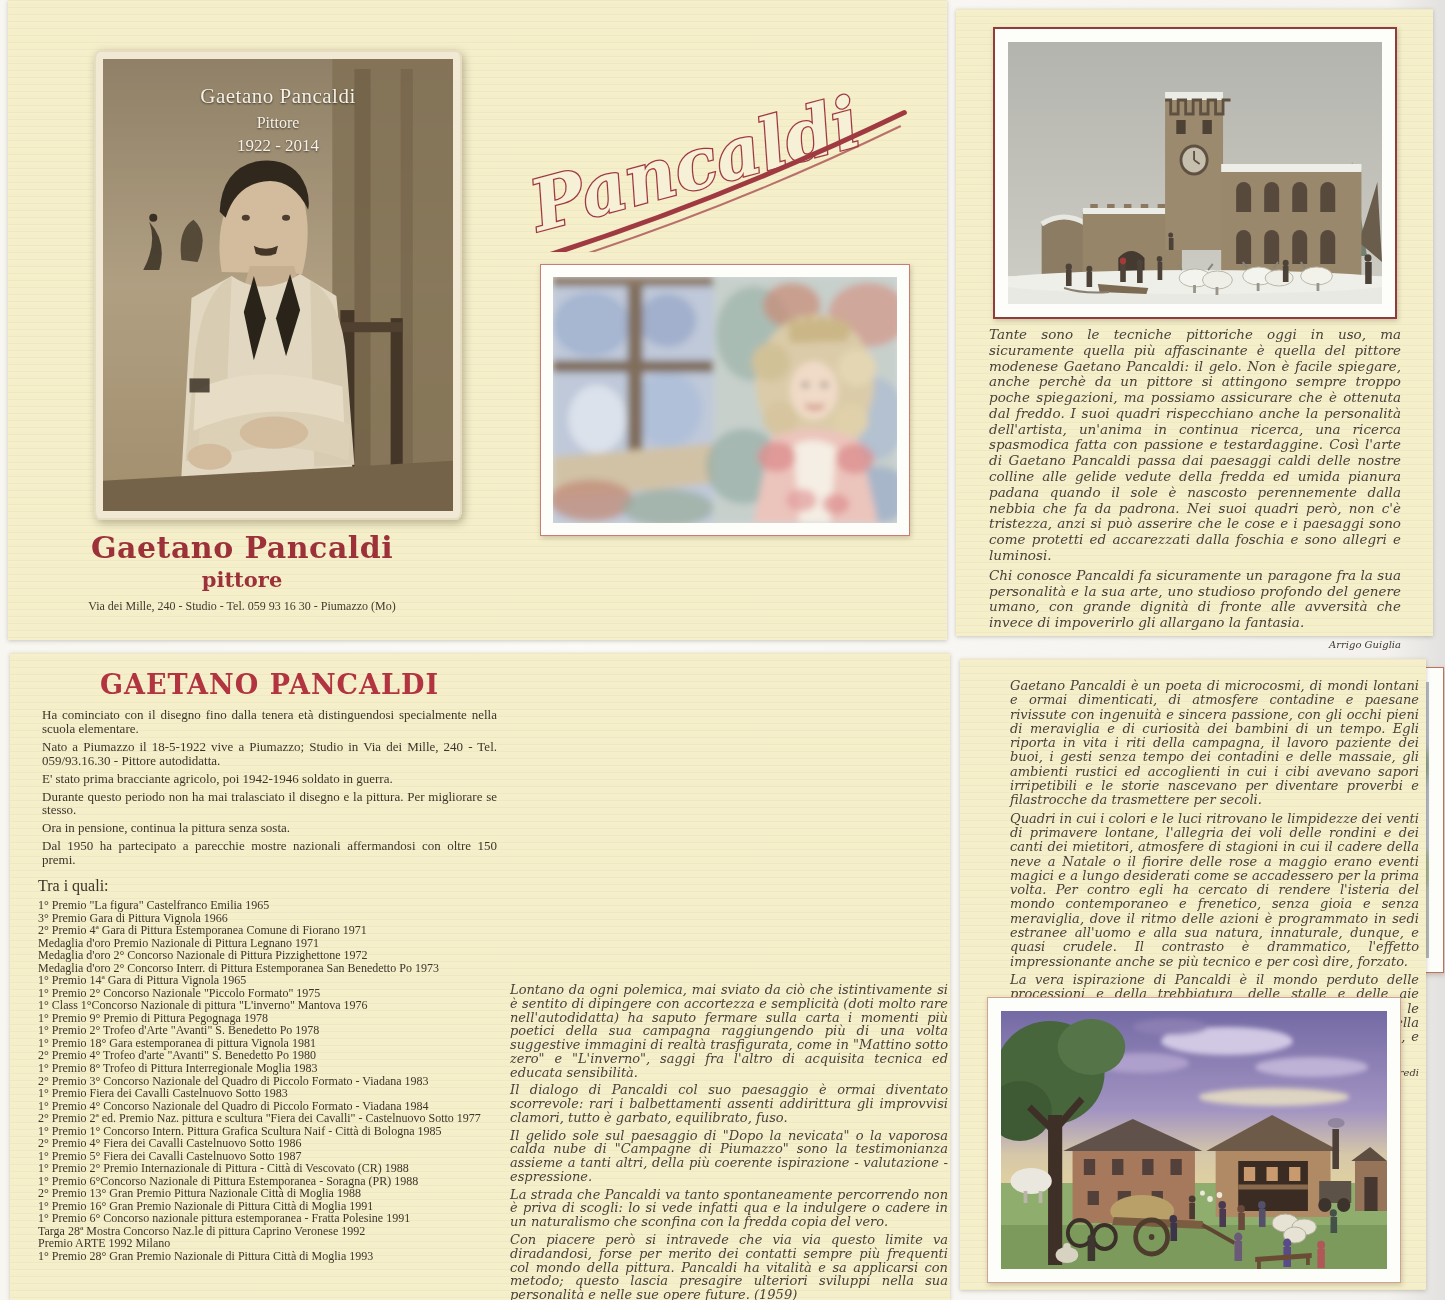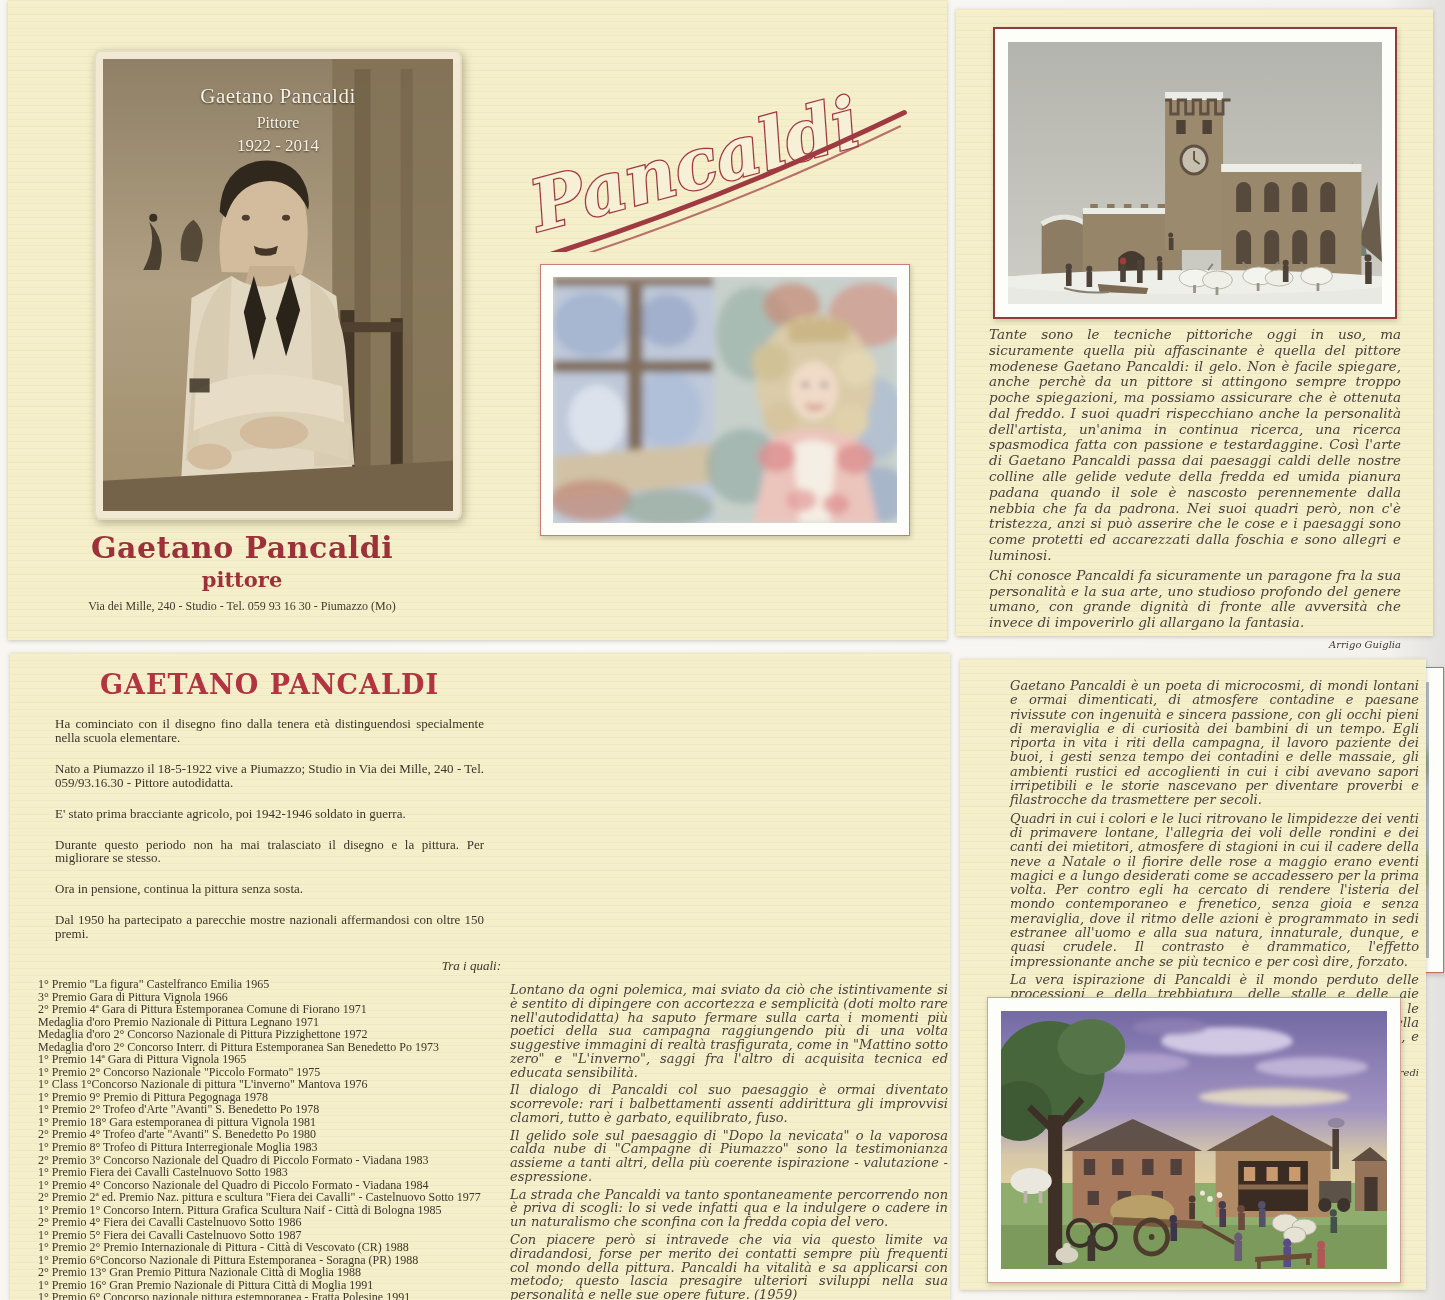--- a/index.html
+++ b/index.html
@@ -64,22 +64,22 @@
   }
   .tr-text{position:absolute;left:33px;top:318px;width:412px;font-size:13.5px;line-height:1.17;}
   .tr-text p, .bc-text p, .br-text p{margin:0 0 4px 0;}
   .sig-line{text-align:right;font-style:italic;margin-top:8px;font-size:10px;color:#3f382f;}
 
   .bl-col{position:absolute;left:28px;top:16px;width:463px;}
   .bl-title{
     font-family:"DejaVu Serif",serif;font-weight:bold;font-size:27px;color:#b13440;
     text-align:center;letter-spacing:1px;margin-bottom:8px;
   }
-  .bio p{margin:17px;font-size:13px;line-height:1.07;text-align:justify;color:#3e342a;}
-  .tra-quali{text-align:right;font-style:italic;font-size:13px;margin:10px 0 4px 0;color:#3e342a;}
+  .bio p{margin:4px;font-size:13px;line-height:1.07;text-align:justify;color:#3e342a;}
+  .tra-quali{text-align:left;font-size:16px;margin:10px 0 4px 0;color:#3e342a;}
   .awards div{font-size:12px;line-height:1.045;color:#3e342a;}
 
   .bc-col{position:absolute;left:494px;top:0px;width:446px;height:647px;}
   .bc-text{position:absolute;left:6px;top:330px;width:438px;font-size:13px;line-height:1.06;}
 
   .br-text{position:absolute;left:29px;top:20px;width:409px;font-size:13px;line-height:1.1;margin-left:21px;}
 </style>
 </head>
 <body>
 

